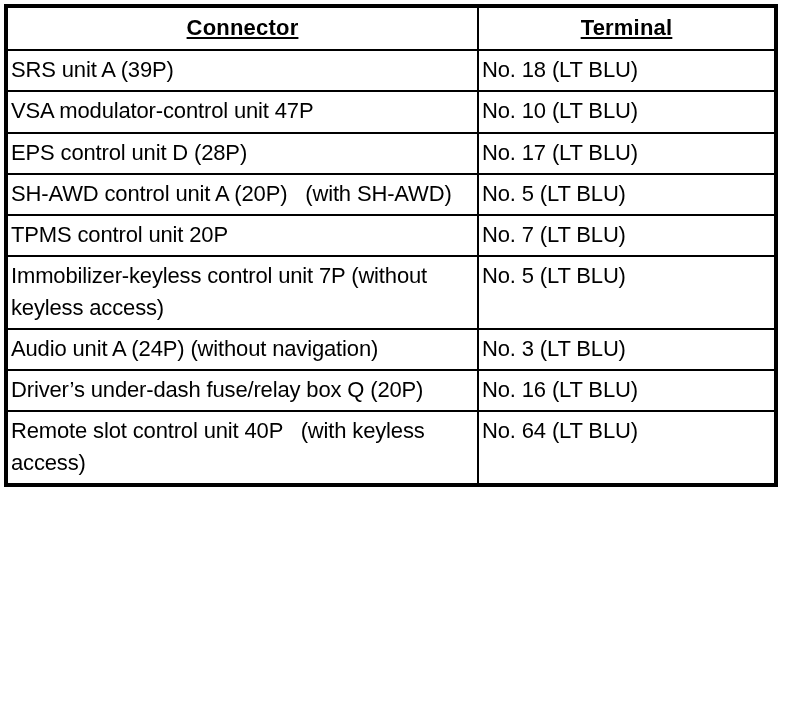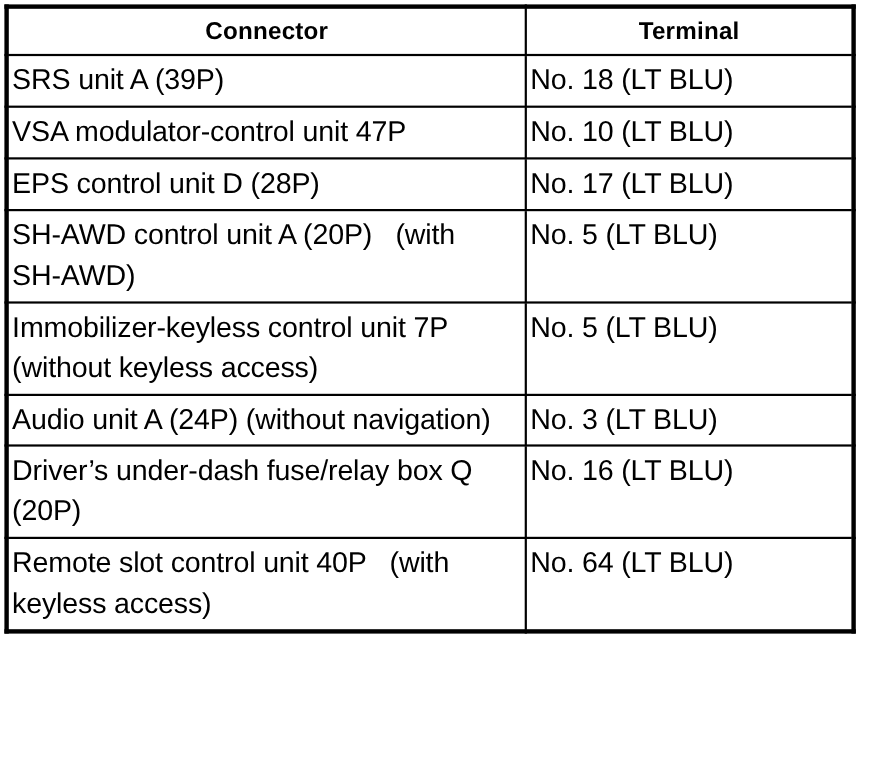--- a/index.html
+++ b/index.html
@@ -33,35 +33,36 @@
   }
 
   table.spec-table col.col-connector { width: 472px; }
   table.spec-table col.col-terminal  { width: 298px; }
 
   table.spec-table th,
   table.spec-table td {
     border: 2px solid #000000;
     vertical-align: top;
     padding: 3px 12px 5px 3px;
-    font-size: 26px;
+    font-size: 22px;
     line-height: 1.42;
     letter-spacing: -0.15px;
     font-weight: normal;
     white-space: pre-wrap;
     word-break: normal;
   }
 
   table.spec-table thead th {
     text-align: center;
     font-weight: bold;
     font-size: 22px;
     padding: 4px 0 6px 0;
     letter-spacing: 0.2px;
     vertical-align: middle;
+    text-decoration: underline;
   }
 
   table.spec-table tbody td {
     text-align: left;
   }
 
   
   table.spec-table tbody tr { height: 36px; }
 
   .cell-text {
@@ -96,20 +97,24 @@
         </tr>
         <tr>
           <td><span class="cell-text">EPS control unit D (28P)</span></td>
           <td><span class="cell-text">No. 17 (LT BLU)</span></td>
         </tr>
         <tr>
           <td><span class="cell-text">SH-AWD control unit A (20P)   (with SH-AWD)</span></td>
           <td><span class="cell-text">No. 5 (LT BLU)</span></td>
         </tr>
         <tr>
+          <td><span class="cell-text">TPMS control unit 20P</span></td>
+          <td><span class="cell-text">No. 7 (LT BLU)</span></td>
+        </tr>
+        <tr>
           <td><span class="cell-text">Immobilizer-keyless control unit 7P (without keyless access)</span></td>
           <td><span class="cell-text">No. 5 (LT BLU)</span></td>
         </tr>
         <tr>
           <td><span class="cell-text">Audio unit A (24P) (without navigation)</span></td>
           <td><span class="cell-text">No. 3 (LT BLU)</span></td>
         </tr>
         <tr>
           <td><span class="cell-text">Driver’s under-dash fuse/relay box Q (20P)</span></td>
           <td><span class="cell-text">No. 16 (LT BLU)</span></td>

